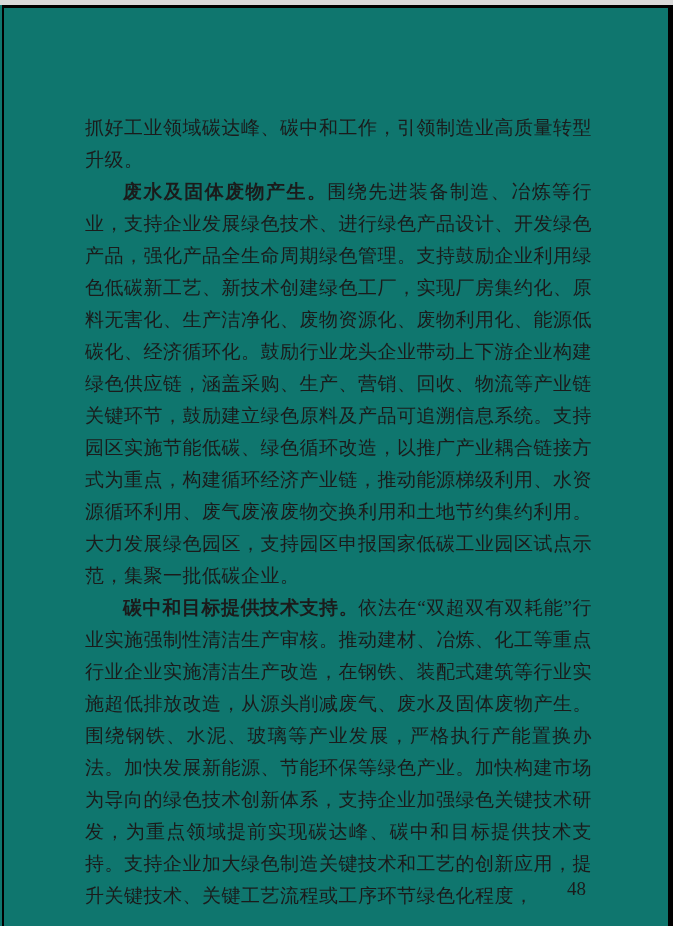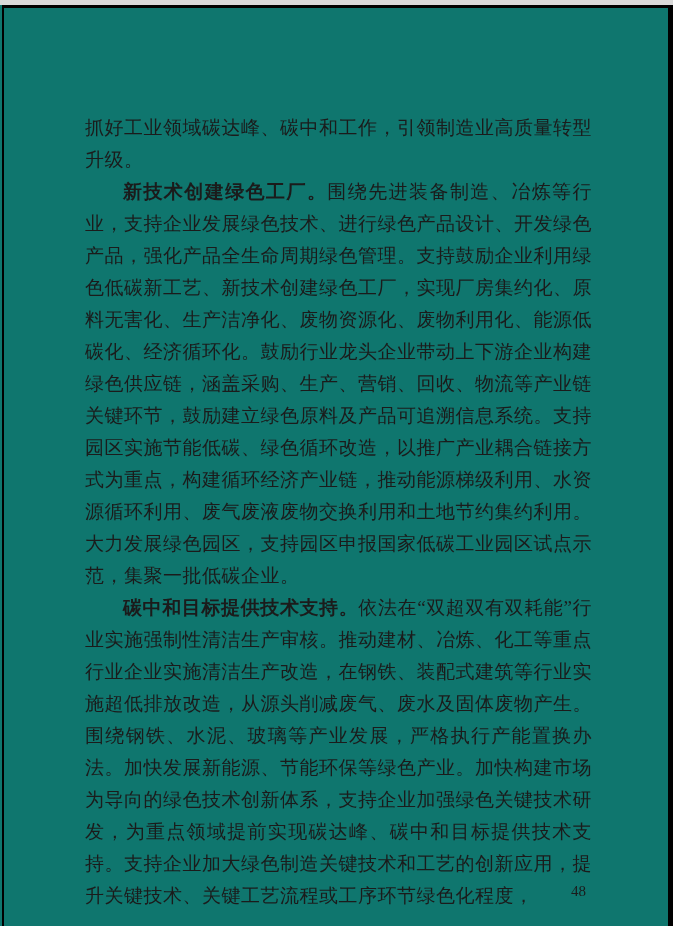--- a/index.html
+++ b/index.html
@@ -41,34 +41,34 @@
   .text-block p { margin: 0; padding: 0; }
   .text-block p.indent { text-indent: 2em; }
   .lead {
     font-weight: 700;
     font-family: "Liberation Sans", "DejaVu Sans", sans-serif;
   }
   .page-number {
     position: absolute;
     right: 87px;
     bottom: 26px;
-    font-size: 15px;
+    font-size: 19px;
     color: #1b1b1b;
     font-family: "Liberation Serif", "DejaVu Serif", serif;
   }
 </style>
 </head>
 <body>
 
 <div class="page">
   <div class="strip-top"></div>
   <div class="border-top"></div>
   <div class="border-left"></div>
   <div class="border-right"></div>
 
   <div class="text-block">
     <p><span class="lead"></span><span>抓好工业领域碳达峰、碳中和工作，引领制造业高质量转型升级。</span></p>
-    <p class="indent"><span class="lead">新技术创建绿色工厂。</span><span>围绕先进装备制造、冶炼等行业，支持企业发展绿色技术、进行绿色产品设计、开发绿色产品，强化产品全生命周期绿色管理。支持鼓励企业利用绿色低碳新工艺、新技术创建绿色工厂，实现厂房集约化、原料无害化、生产洁净化、废物资源化、废物利用化、能源低碳化、经济循环化。鼓励行业龙头企业带动上下游企业构建绿色供应链，涵盖采购、生产、营销、回收、物流等产业链关键环节，鼓励建立绿色原料及产品可追溯信息系统。支持园区实施节能低碳、绿色循环改造，以推广产业耦合链接方式为重点，构建循环经济产业链，推动能源梯级利用、水资源循环利用、废气废液废物交换利用和土地节约集约利用。大力发展绿色园区，支持园区申报国家低碳工业园区试点示范，集聚一批低碳企业。</span></p>
+    <p class="indent"><span class="lead">废水及固体废物产生。</span><span>围绕先进装备制造、冶炼等行业，支持企业发展绿色技术、进行绿色产品设计、开发绿色产品，强化产品全生命周期绿色管理。支持鼓励企业利用绿色低碳新工艺、新技术创建绿色工厂，实现厂房集约化、原料无害化、生产洁净化、废物资源化、废物利用化、能源低碳化、经济循环化。鼓励行业龙头企业带动上下游企业构建绿色供应链，涵盖采购、生产、营销、回收、物流等产业链关键环节，鼓励建立绿色原料及产品可追溯信息系统。支持园区实施节能低碳、绿色循环改造，以推广产业耦合链接方式为重点，构建循环经济产业链，推动能源梯级利用、水资源循环利用、废气废液废物交换利用和土地节约集约利用。大力发展绿色园区，支持园区申报国家低碳工业园区试点示范，集聚一批低碳企业。</span></p>
     <p class="indent"><span class="lead">碳中和目标提供技术支持。</span><span>依法在“双超双有双耗能”行业实施强制性清洁生产审核。推动建材、冶炼、化工等重点行业企业实施清洁生产改造，在钢铁、装配式建筑等行业实施超低排放改造，从源头削减废气、废水及固体废物产生。围绕钢铁、水泥、玻璃等产业发展，严格执行产能置换办法。加快发展新能源、节能环保等绿色产业。加快构建市场为导向的绿色技术创新体系，支持企业加强绿色关键技术研发，为重点领域提前实现碳达峰、碳中和目标提供技术支持。支持企业加大绿色制造关键技术和工艺的创新应用，提升关键技术、关键工艺流程或工序环节绿色化程度，</span></p>
   </div>
 
   <div class="page-number">48</div>
 </div>
 
 </body></html>

